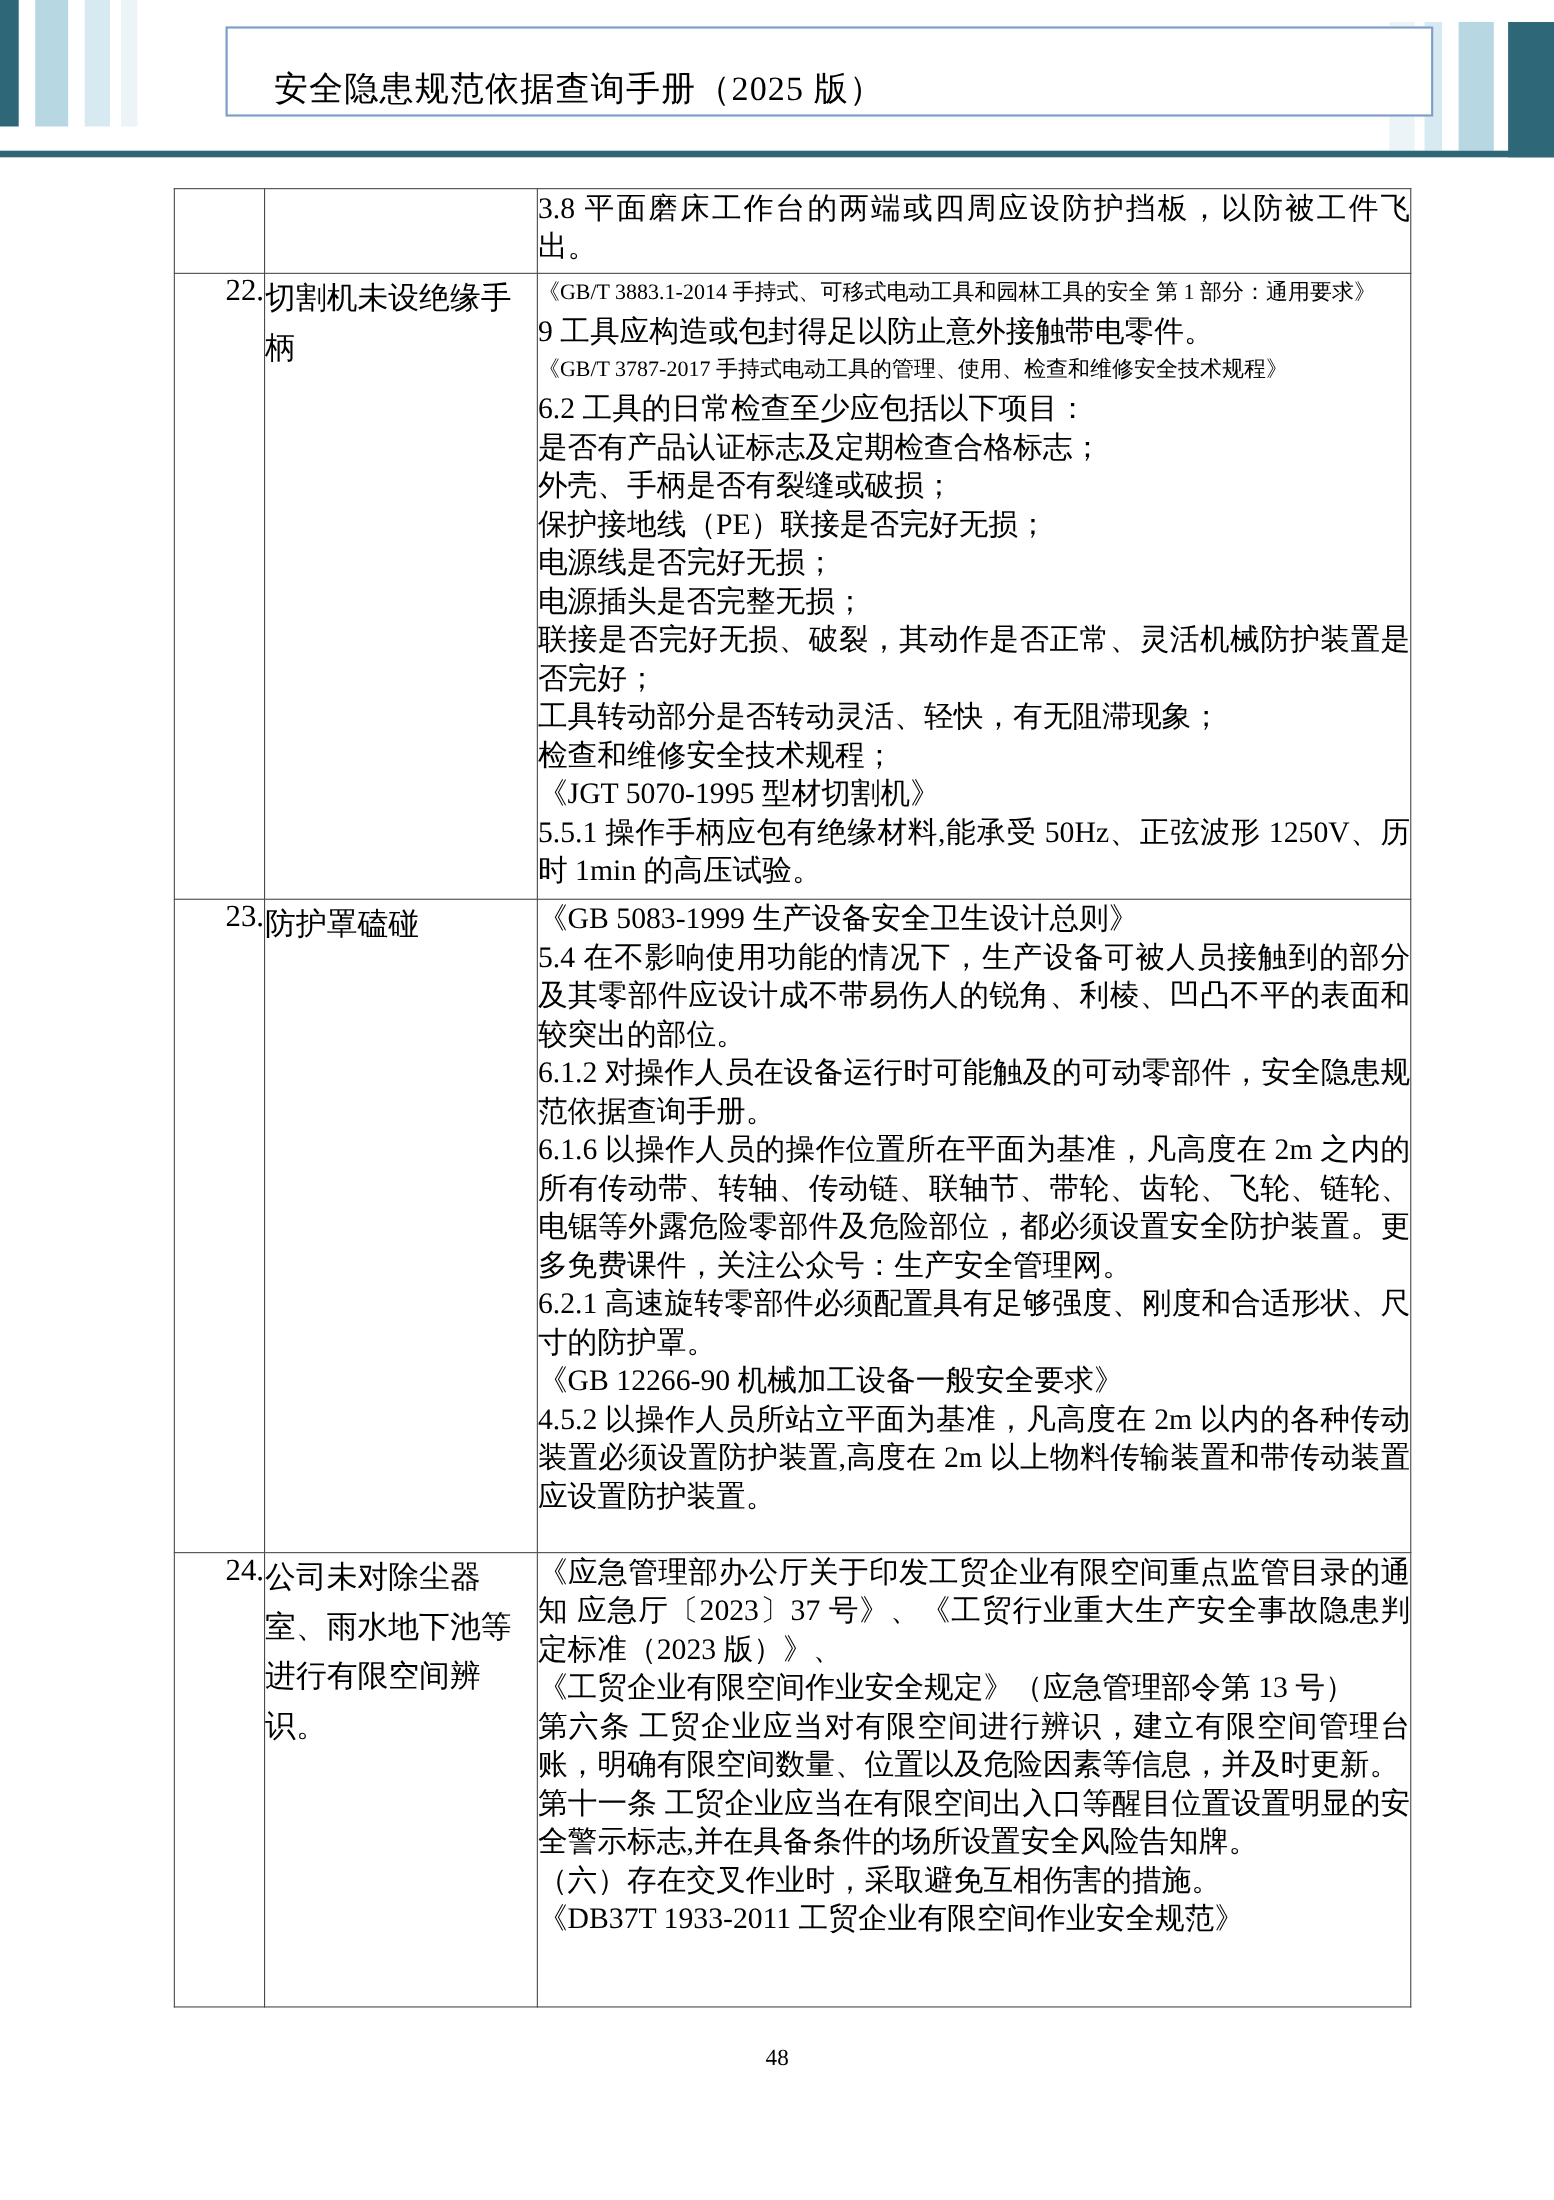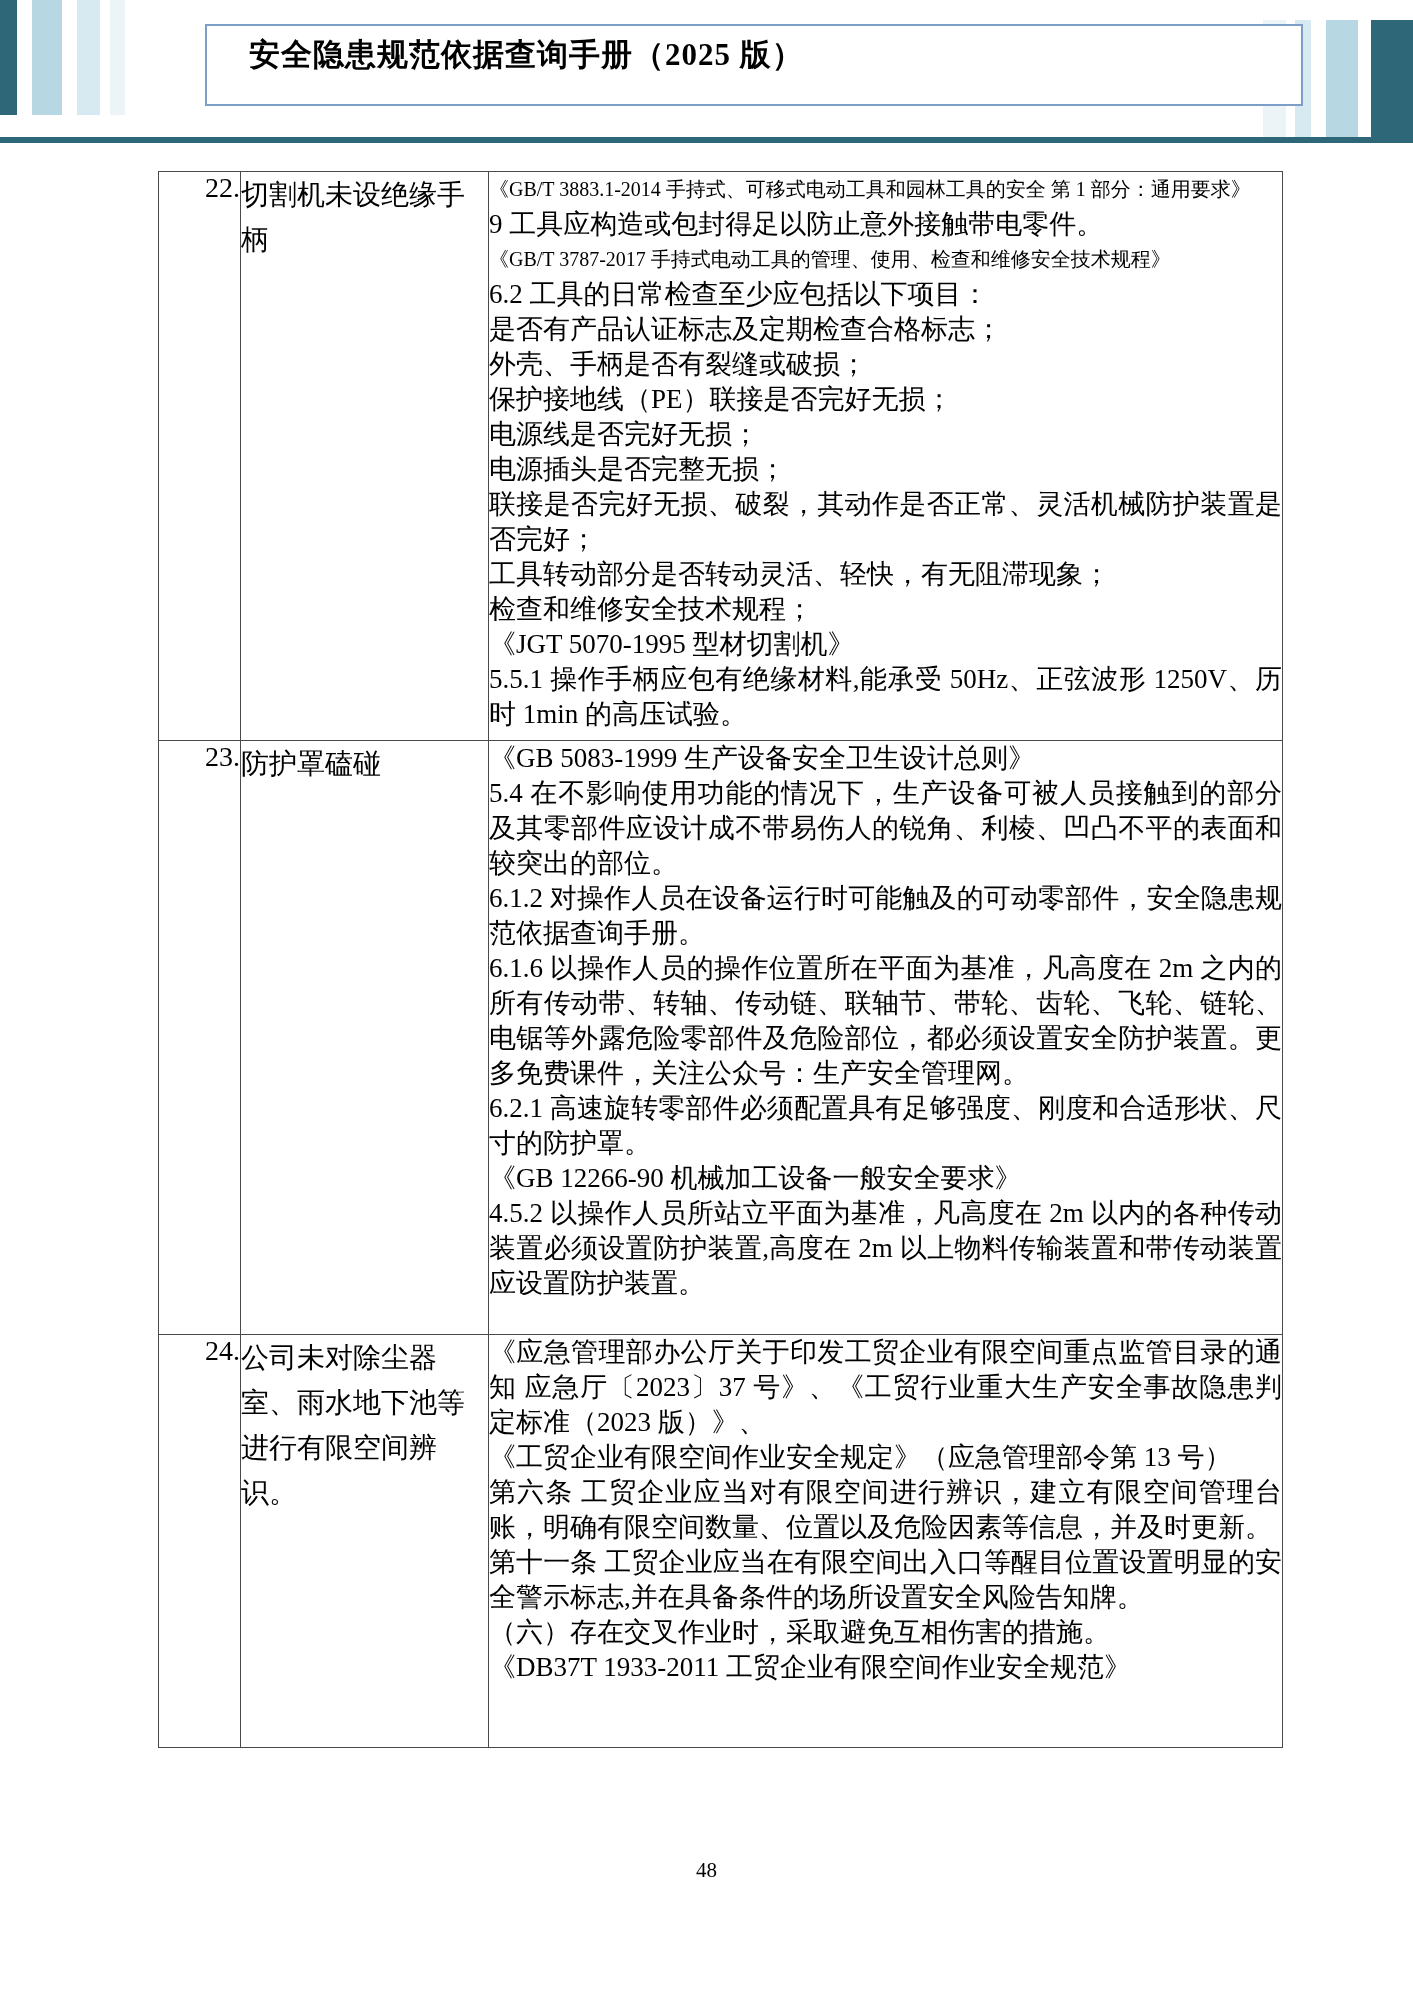--- a/index.html
+++ b/index.html
@@ -18,21 +18,21 @@
   .bar-r2{left:1295px;top:20px;width:16px;height:117px;background:var(--blue2);}
   .bar-r3{left:1326px;top:20px;width:32px;height:117px;background:var(--blue1);}
   .bar-r4{left:1371px;top:20px;width:42px;height:123px;background:var(--teal);}
   .hrule{position:absolute;left:0;top:137px;width:1413px;height:6px;background:var(--teal);}
   :root{--teal:#2e6778;--blue1:#b7d7e3;--blue2:#d8eaf1;--blue3:#ecf4f8;--boxborder:#7d9fc7;}
   .title-box{
     position:absolute;left:205px;top:24px;width:1094px;height:78px;
     border:2px solid var(--boxborder);background:#fff;
   }
   .title-box h1{
-    margin:0;padding:8px 0 0 42px;font-size:31px;font-weight:bold;
+    margin:0;padding:34px 0 0 42px;font-size:31px;font-weight:normal;
     letter-spacing:1px;color:#000;
   }
   
   table.rules{
     position:absolute;left:158px;top:171px;width:1124px;
     border-collapse:collapse;table-layout:fixed;background:#fff;
   }
   table.rules td{
     border:1px solid #4a4a4a;vertical-align:top;padding:0;overflow:hidden;
   }
@@ -80,20 +80,29 @@
   <h1>安全隐患规范依据查询手册（2025 版）</h1>
 </div>
 
 <table class="rules">
   <colgroup>
     <col class="c-num">
       <col class="c-haz">
       <col class="c-reg">
   </colgroup>
   <tbody>
+      <tr class="r0">
+        <td class="col-num"></td>
+        <td class="col-hazard"></td>
+        <td class="col-content">
+          <div class="cell-clip">
+            <p class="para">3.8 平面磨床工作台的两端或四周应设防护挡板，以防被工件飞出。</p>
+          </div>
+        </td>
+      </tr>
       <tr class="r1">
         <td class="col-num">22.</td>
         <td class="col-hazard">切割机未设绝缘手柄</td>
         <td class="col-content">
           <div class="cell-clip">
             <p class="para cite-small">《GB/T 3883.1-2014 手持式、可移式电动工具和园林工具的安全 第 1 部分：通用要求》</p>
             <p class="para">9 工具应构造或包封得足以防止意外接触带电零件。</p>
             <p class="para cite-small">《GB/T 3787-2017 手持式电动工具的管理、使用、检查和维修安全技术规程》</p>
             <p class="para">6.2 工具的日常检查至少应包括以下项目：</p>
             <p class="para">是否有产品认证标志及定期检查合格标志；</p>

